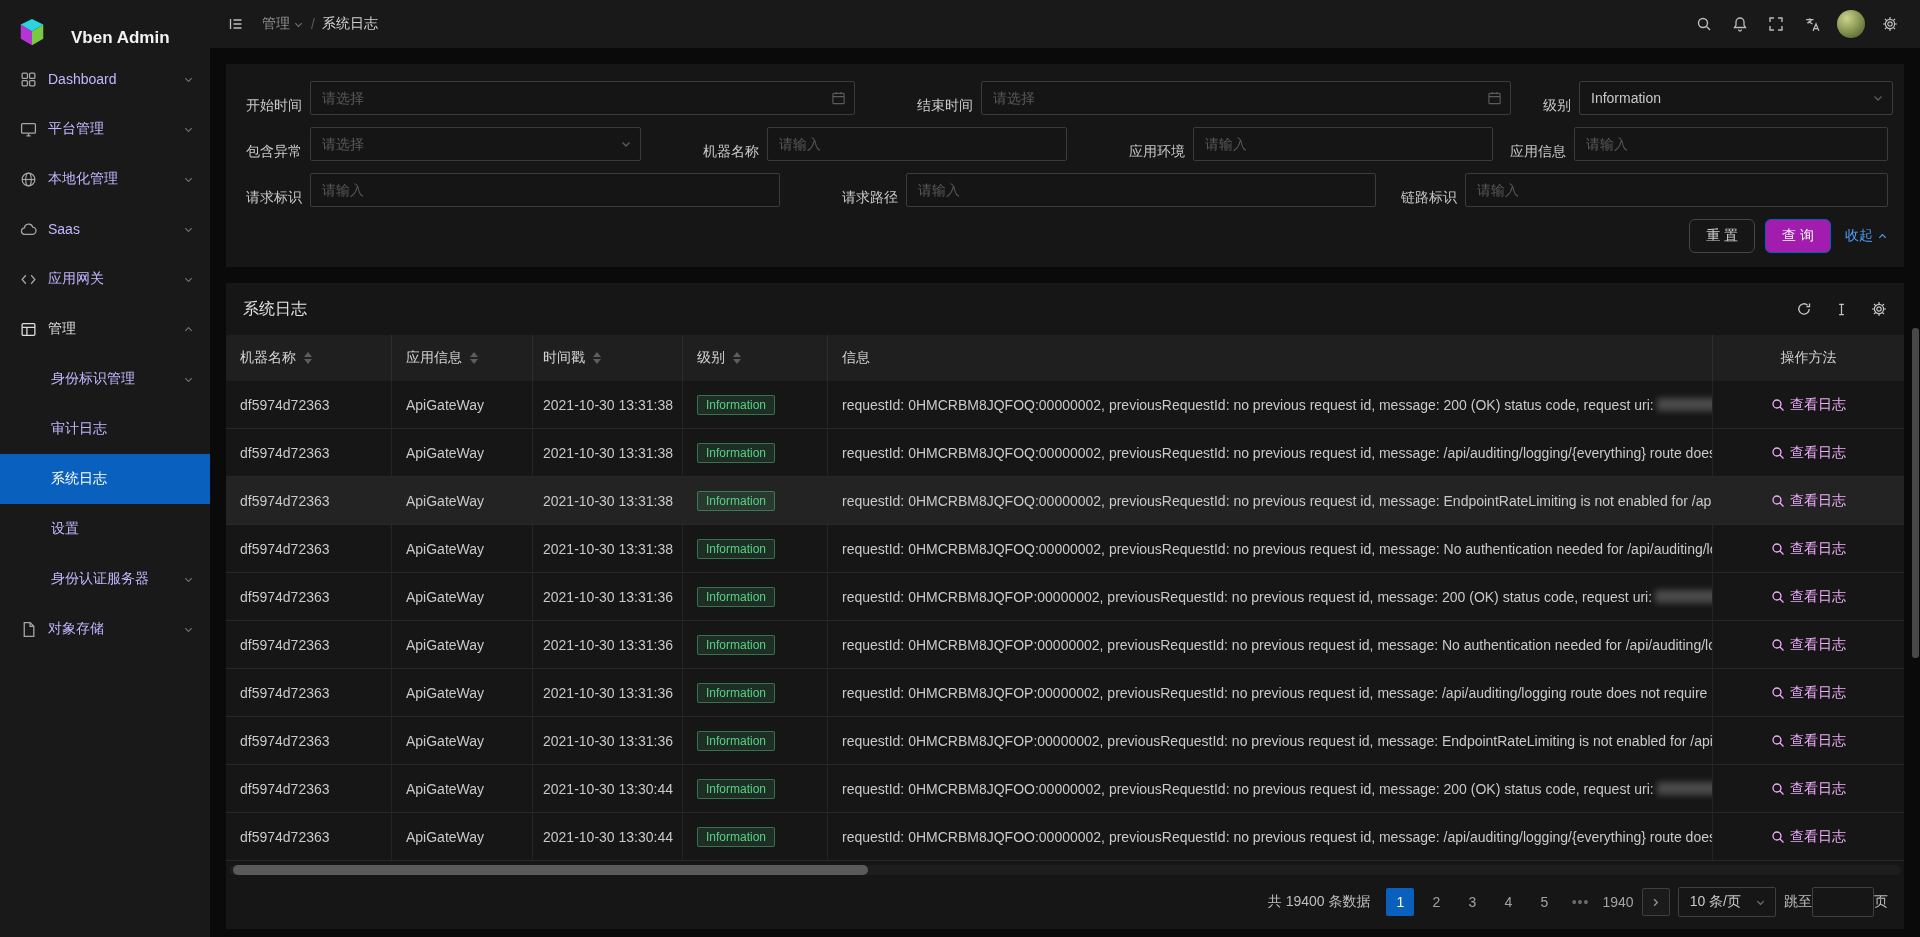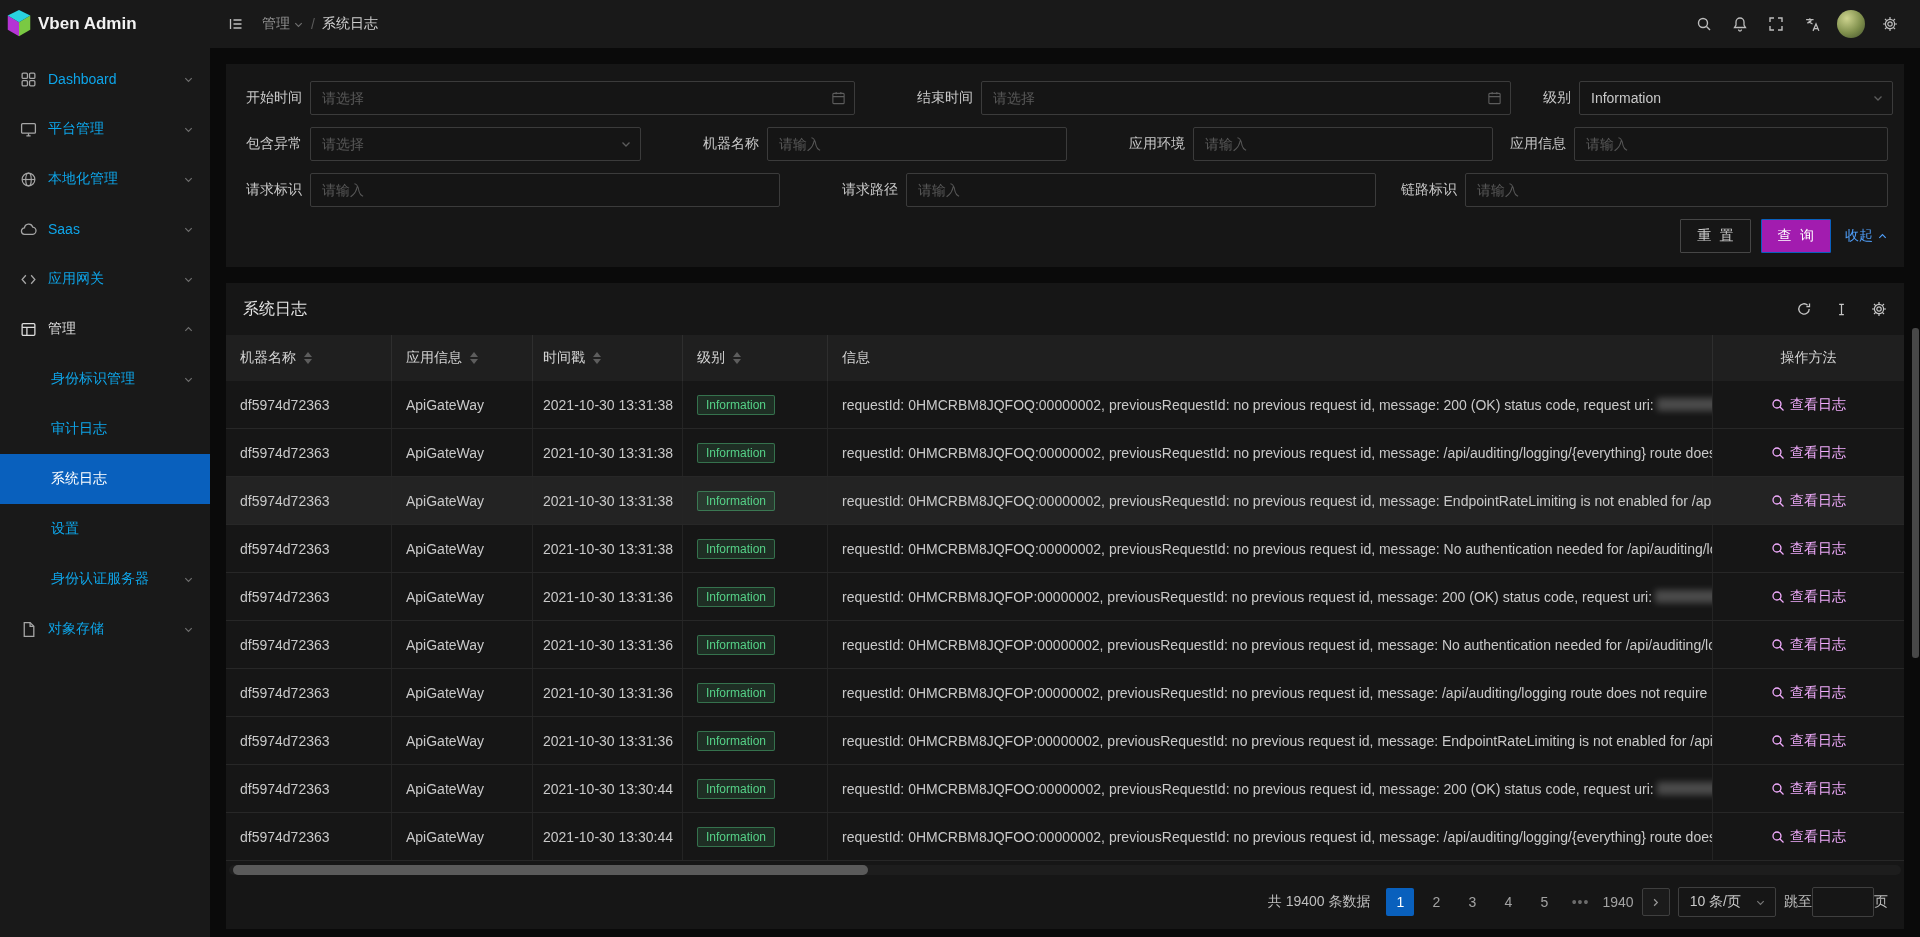--- a/index.html
+++ b/index.html
@@ -2,24 +2,24 @@
 <html><head>
 <meta charset="utf-8">
 <style>
   *{box-sizing:border-box;margin:0;padding:0}
   html,body{width:1920px;height:937px;overflow:hidden;background:#0a0a0a;
     font-family:"Liberation Sans","DejaVu Sans",sans-serif;font-size:14px;color:#c9c9c9}
   .app{display:flex;width:100%;height:100%}
 
   
   .sidebar{width:210px;flex-shrink:0;background:#191919;display:flex;flex-direction:column}
-  .logo{height:48px;display:flex;align-items:center;gap:4px;padding-left:4px;cursor:pointer;flex-shrink:0}
+  .logo{height:48px;display:flex;align-items:flex-end;gap:24px;padding-left:17px;cursor:pointer;flex-shrink:0}
   .logo-text{font-size:17px;font-weight:700;color:#f2f2f2;white-space:nowrap}
   .menu{flex:1;padding-top:6px;overflow:hidden}
-  .menu-item,.submenu-item{height:50px;display:flex;align-items:center;padding:0 16px 0 20px;color:#0ea5e9;cursor:pointer;font-size:14px}
+  .menu-item,.submenu-item{height:50px;display:flex;align-items:center;padding:0 16px 0 20px;color:#c4b5fd;cursor:pointer;font-size:14px}
   .submenu-item{padding-left:51px}
   .mi-icon{width:17px;height:17px;flex-shrink:0;color:#a6a6a6}
   .mi-label{margin-left:11px;flex:1;white-space:nowrap;overflow:hidden}
   .submenu-item .mi-label{margin-left:0}
   .chev{width:11px;height:11px;color:#6f6f6f;flex-shrink:0}
   .chev.up{transform:rotate(180deg)}
   .menu-item.open,.menu-item.open .mi-icon{color:#dedede}
   .submenu-item.active{background:#0960bd;color:#fff}
 
   
@@ -34,32 +34,32 @@
   .topbar-right{display:flex;align-items:center}
   .avatar{width:28px;height:28px;border-radius:50%;margin:0 7px;cursor:pointer;
     background:radial-gradient(circle at 35% 30%,#cdd38e,#7f8f4c 55%,#41502c)}
 
   
   .content{flex:1;min-height:0;padding:16px 16px 8px;display:flex;flex-direction:column;gap:16px}
 
   
   .filter-panel{background:#161616;padding:17px 16px 12px;flex-shrink:0}
   .frow{display:flex;align-items:center;margin-bottom:12px}
-  .field{display:flex;align-items:center}
+  .field{display:flex;align-items:flex-end}
   .field + .field{margin-left:58px}
   .field.push{margin-left:auto}
   .flabel{width:60px;text-align:right;margin-right:8px;color:#c9c9c9;white-space:nowrap;flex-shrink:0}
   .control{position:relative;height:34px}
   .control input{width:100%;height:34px;background:#151515;border:1px solid #3b3b3b;border-radius:2px;
     color:#c9c9c9;padding:0 11px;font-size:14px;font-family:inherit;outline:none}
   .control input::placeholder{color:#585858}
   .control.has-icon input{padding-right:30px}
   .cicon{position:absolute;right:9px;top:50%;transform:translateY(-50%);color:#5c5c5c;pointer-events:none}
   .fbuttons{display:flex;justify-content:flex-end;align-items:center;gap:10px;margin-bottom:2px}
-  .btn{height:34px;padding:0 16px;border-radius:1px;font-size:14px;cursor:pointer;border:1px solid transparent;font-family:Liberation Mono, monospace}
+  .btn{height:34px;padding:0 16px;border-radius:6px;font-size:14px;cursor:pointer;border:1px solid transparent;font-family:Liberation Sans, sans-serif}
   .btn-default{background:#161616;border-color:#464646;color:#cfcfcf}
   .btn-primary{background:#a21caf;border-color:#0960bd;color:#fff}
   .collapse-link{color:#4f9ef8;display:flex;align-items:center;gap:4px;cursor:pointer;margin-left:4px}
   .collapse-link .chev{color:#4f9ef8}
 
   
   .table-panel{flex:1;min-height:0;background:#161616;display:flex;flex-direction:column}
   .tp-header{height:52px;flex-shrink:0;display:flex;align-items:center;justify-content:space-between;padding:0 17px}
   .tp-title{font-size:16px;color:#e3e3e3}
   .tp-tools{display:flex;align-items:center;gap:22px;color:#c6c6c6}

